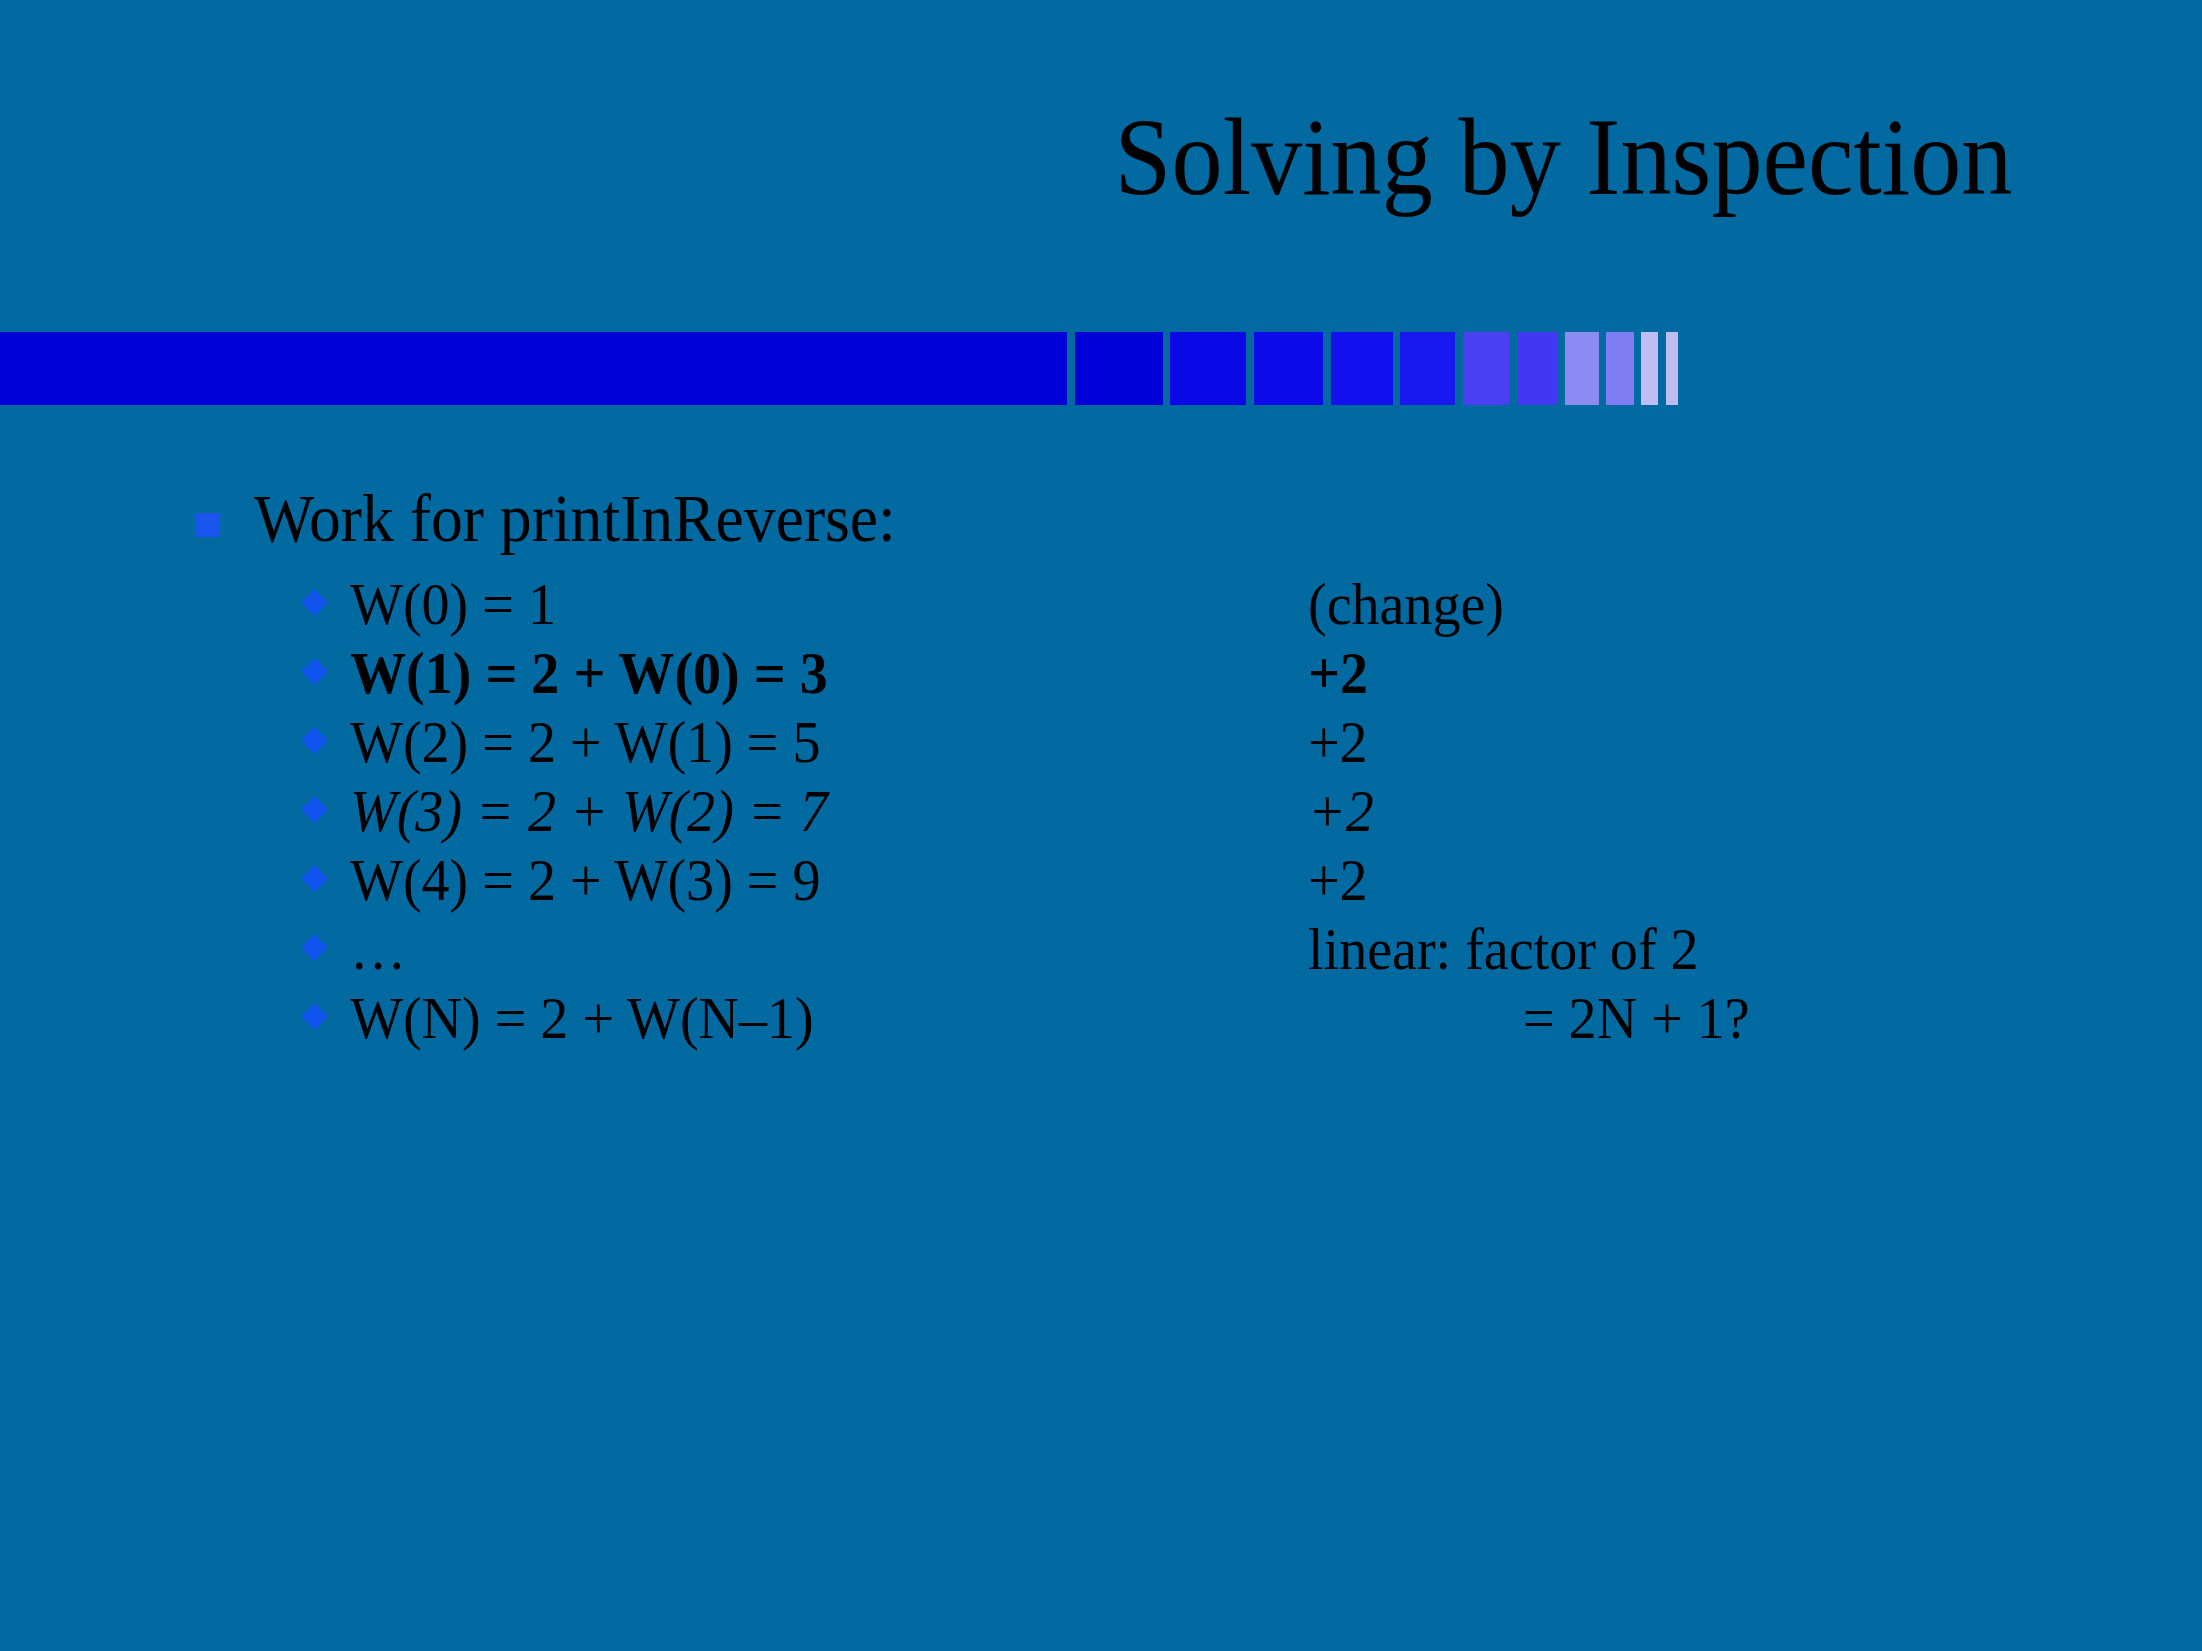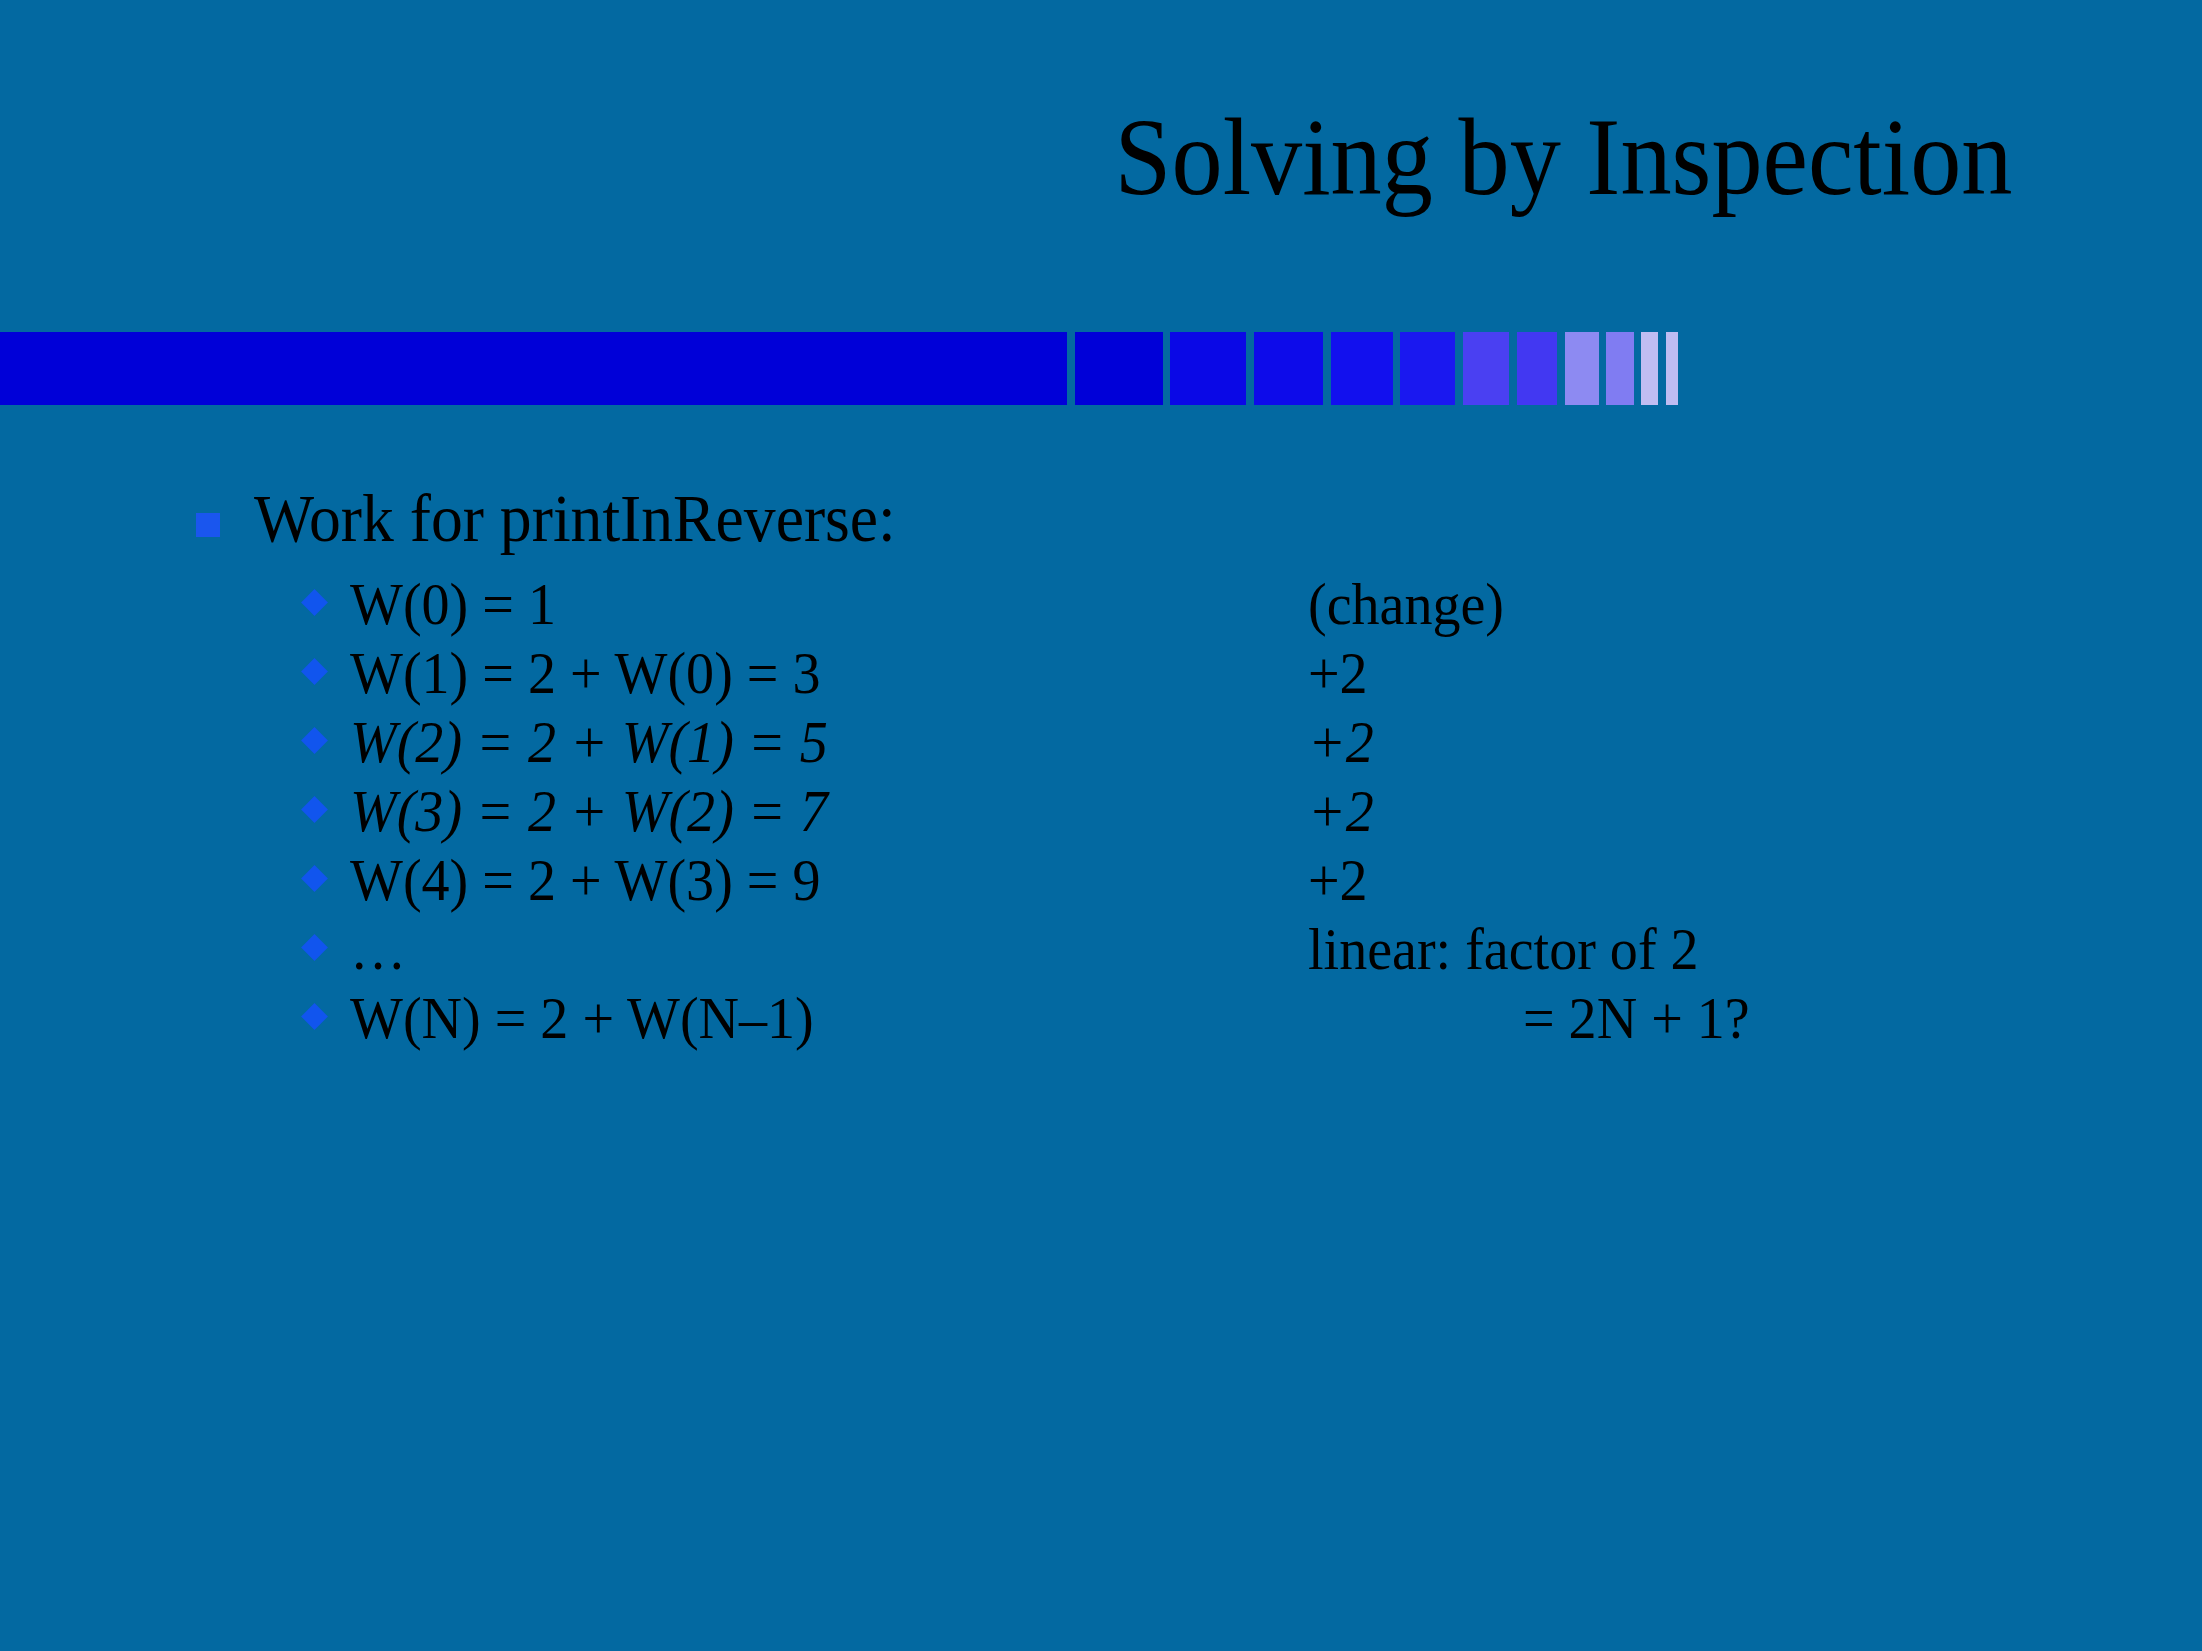--- a/index.html
+++ b/index.html
@@ -173,37 +173,37 @@
     </div>
 
     <div class="sublist">
         <div class="subrow-wrap" style="height: 69px;">
           <div class="subrow">
             <span class="dia-bullet"></span>
             <span class="sub-left">W(0) = 1</span>
           </div>
           <span class="sub-right" style="top: 0px; position: absolute;">(change)</span>
         </div>
-        <div class="subrow-wrap" style="height: 69px;">
+        <div class="subrow-wrap" style="height: 69px; font-weight: bold;">
           <div class="subrow">
             <span class="dia-bullet"></span>
             <span class="sub-left">W(1) = 2 + W(0) = 3</span>
           </div>
           <span class="sub-right" style="top: 0px; position: absolute;">+2</span>
         </div>
+        <div class="subrow-wrap" style="height: 69px;">
+          <div class="subrow">
+            <span class="dia-bullet"></span>
+            <span class="sub-left">W(2) = 2 + W(1) = 5</span>
+          </div>
+          <span class="sub-right" style="top: 0px; position: absolute;">+2</span>
+        </div>
         <div class="subrow-wrap" style="height: 69px; font-style: italic;">
           <div class="subrow">
             <span class="dia-bullet"></span>
-            <span class="sub-left">W(2) = 2 + W(1) = 5</span>
-          </div>
-          <span class="sub-right" style="top: 0px; position: absolute;">+2</span>
-        </div>
-        <div class="subrow-wrap" style="height: 69px; font-style: italic;">
-          <div class="subrow">
-            <span class="dia-bullet"></span>
             <span class="sub-left">W(3) = 2 + W(2) = 7</span>
           </div>
           <span class="sub-right" style="top: 0px; position: absolute;">+2</span>
         </div>
         <div class="subrow-wrap" style="height: 69px;">
           <div class="subrow">
             <span class="dia-bullet"></span>
             <span class="sub-left">W(4) = 2 + W(3) = 9</span>
           </div>
           <span class="sub-right" style="top: 0px; position: absolute;">+2</span>

